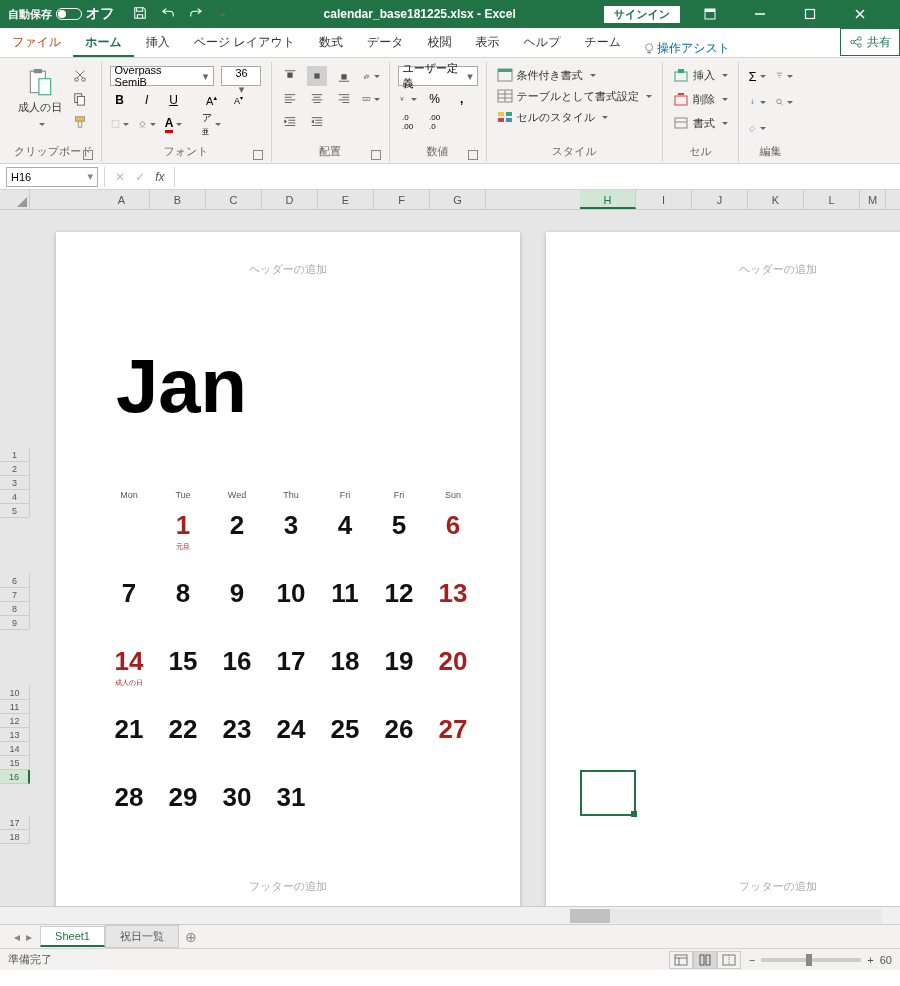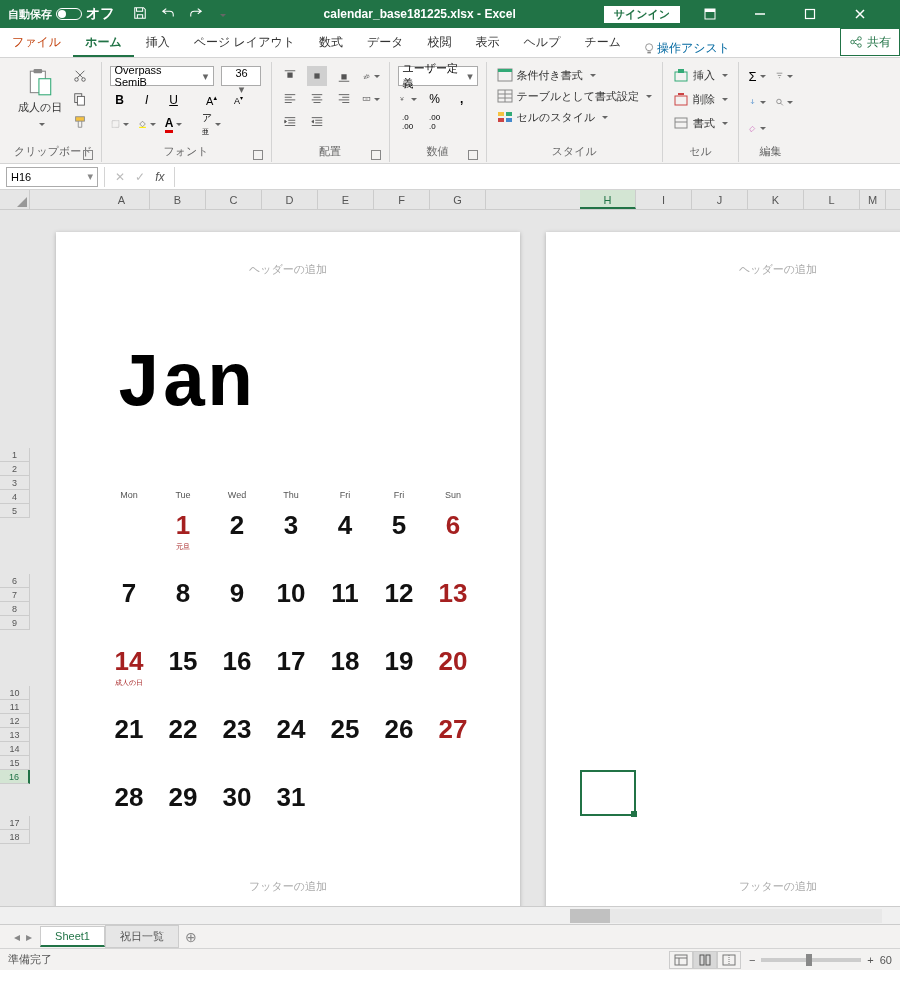--- a/index.html
+++ b/index.html
@@ -53,21 +53,21 @@
 .colheaders .ch { border-right: 1px solid #ccc; text-align: center; font-size: 11px; color: #555; line-height: 20px; background:#e6e6e6; }
 .colheaders .ch.active { background: #d3e5d3; color: #217346; border-bottom: 2px solid #217346; }
 .rowheaders { position: absolute; top: 20px; left: 0; width: 30px; background: #e6e6e6; }
 .rowheaders .rh { border-bottom: 1px solid #ccc; border-right: 1px solid #ccc; text-align: center; font-size: 9px; color: #555; background:#e6e6e6; }
 .rowheaders .rh.active { background: #d3e5d3; color: #217346; border-right: 2px solid #217346; }
 
 .page { position: absolute; background: #fff; box-shadow: 0 1px 4px rgba(0,0,0,0.25); }
 .page .hdr { position: absolute; top: 30px; width: 100%; text-align: center; font-size: 11px; color: #aaa; }
 .page .ftr { position: absolute; bottom: 18px; width: 100%; text-align: center; font-size: 11px; color: #aaa; }
 
-.calendar-title { font-family: Liberation Mono, monospace; font-size: 76px; font-weight: 800; }
+.calendar-title { font-family: Liberation Sans, sans-serif; font-size: 76px; font-weight: 800; }
 .calgrid { display: grid; grid-template-columns: repeat(7, 54px); text-align: center; }
 .calgrid .dow { font-size: 9px; color: #555; padding-bottom: 8px; }
 .calgrid .day { font-size: 26px; font-weight: 700; color: #111; line-height: 34px; font-family: Arial, sans-serif; }
 .calgrid .day.red { color: #a52020; }
 .calgrid .note { font-size: 7px; color: #a52020; height: 34px; }
 .calgrid .blank { height: 34px; }
 
 .activecell { position: absolute; border: 2px solid #217346; background: transparent; }
 .activecell::after { content:""; position:absolute; right:-3px; bottom:-3px; width:6px; height:6px; background:#217346; }
 

